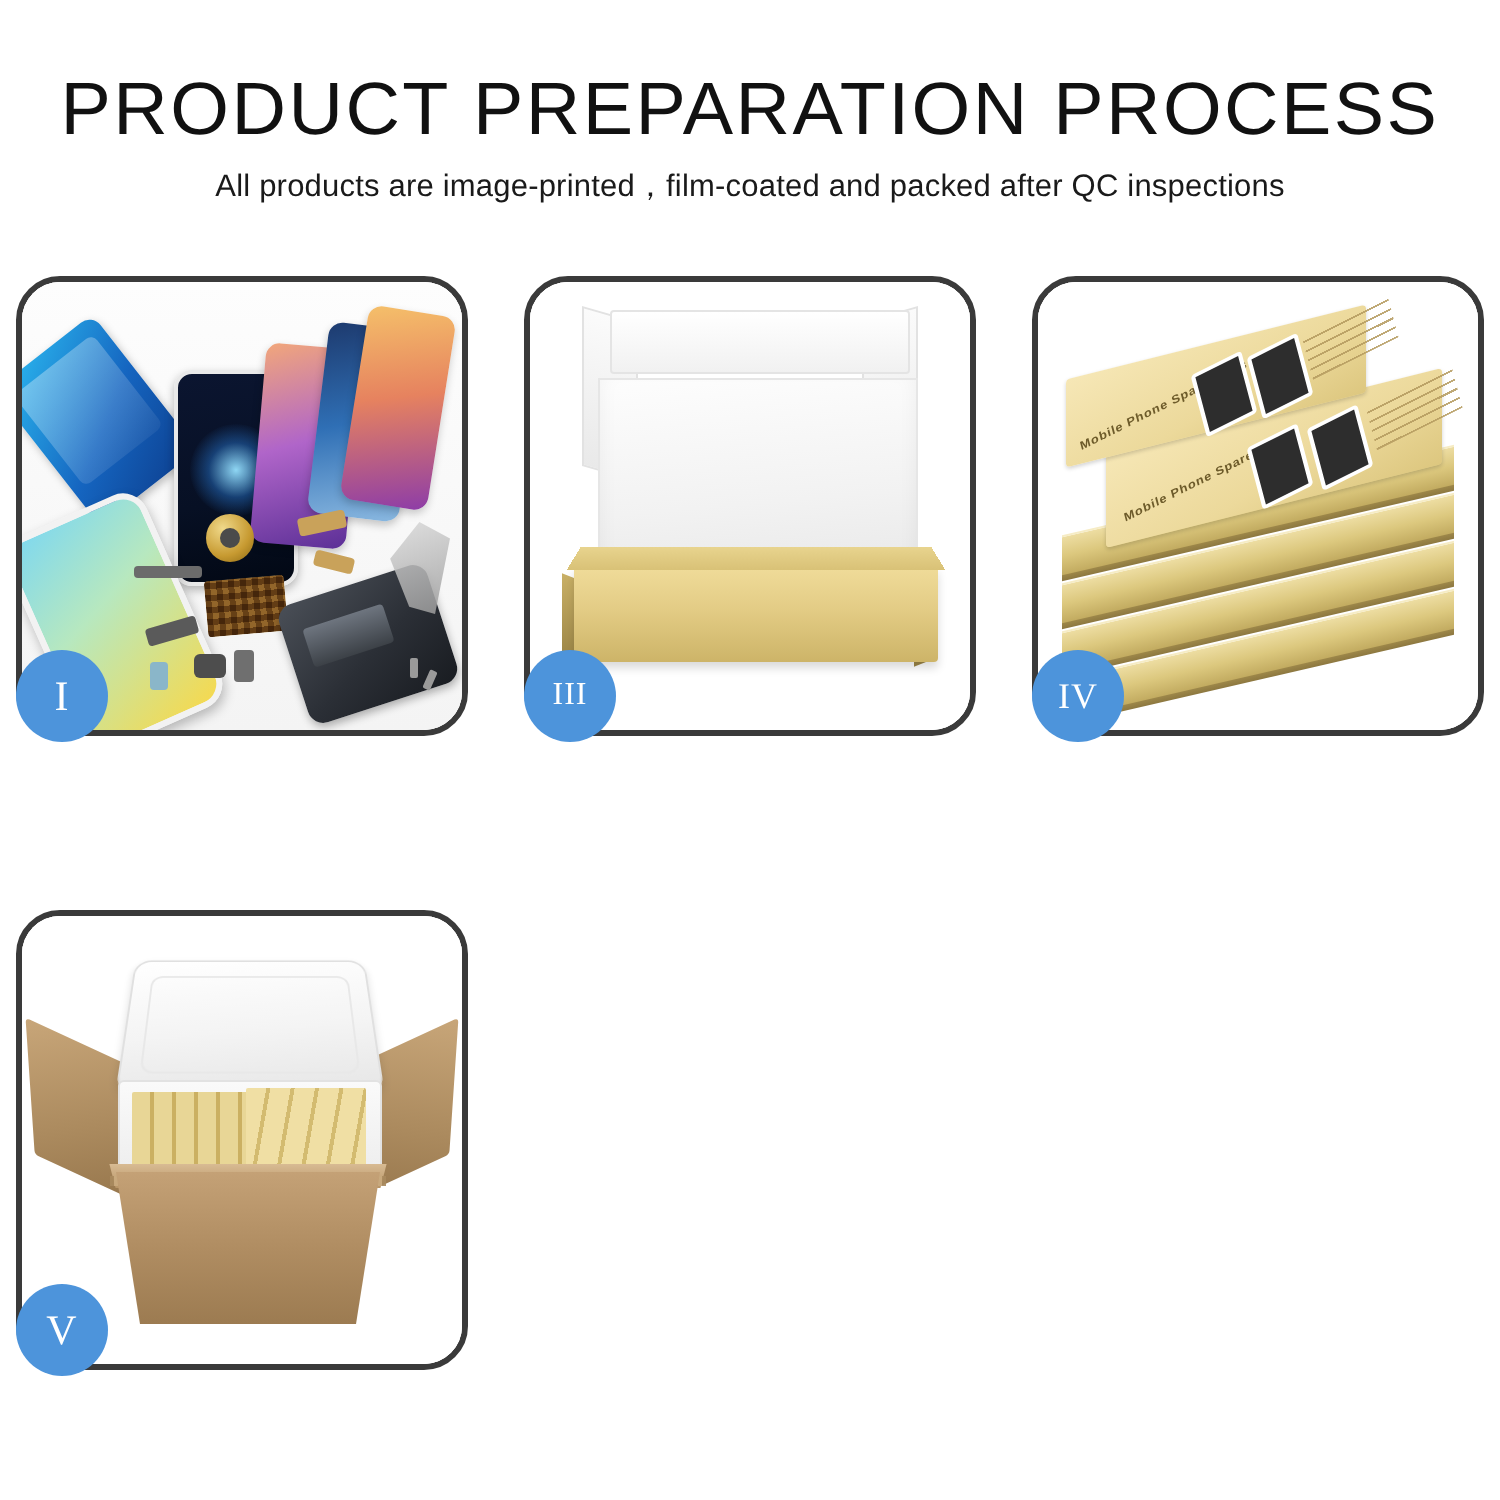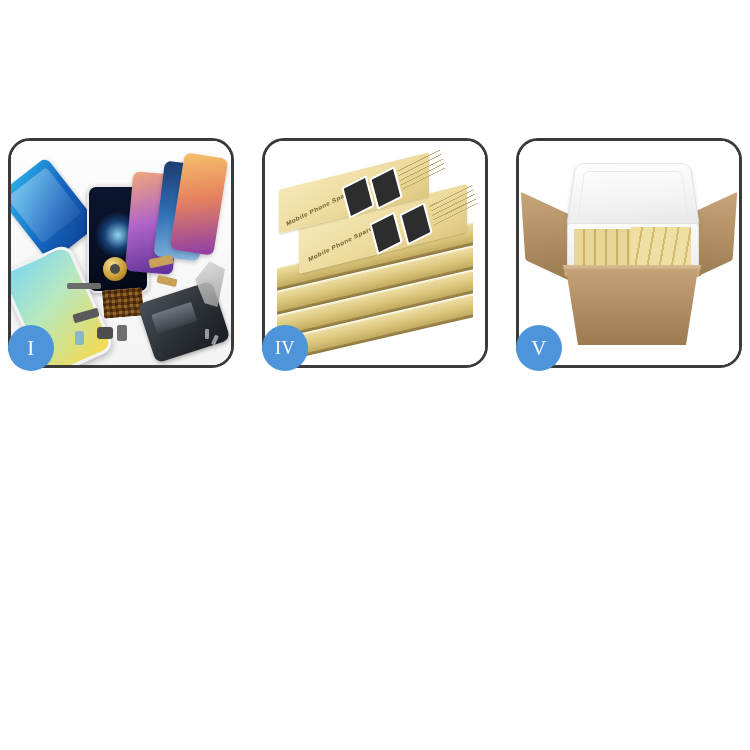--- a/index.html
+++ b/index.html
@@ -387,20 +387,24 @@
     background:linear-gradient(150deg,rgba(255,255,255,.85),rgba(235,240,244,.35));
     clip-path:polygon(10% 0,100% 14%,86% 100%,0 70%);
     opacity:.85;
   }
 </style>
 </head>
 <body>
 
 <div class="page">
 
+  <div class="header">
+    <div class="title">PRODUCT PREPARATION PROCESS</div>
+    <div class="subtitle">All products are image-printed，film-coated and packed after QC inspections</div>
+  </div>
 
   <div class="grid">
 
     <div class="card">
       <div class="card-inner">
         <div class="photo p1">
           <div class="ph ph-blue"></div>
           <div class="ph ph-black"></div>
           <div class="ph ph-purple"></div>
           <div class="ph ph-teal"></div>
@@ -418,20 +422,35 @@
           <div class="board"></div>
           <div class="tool"></div>
           <div class="screws" style="left:194px;top:188px;width:4px;height:10px;"></div>
           <div class="screws" style="left:202px;top:194px;width:4px;height:10px;transform:rotate(24deg);"></div>
         </div>
       </div>
       <div class="badge">I</div>
     </div>
 
 
+    <div class="card">
+      <div class="card-inner">
+        <div class="photo p3">
+          <div class="lidflapL"></div>
+          <div class="lidflapR"></div>
+          <div class="lidtop"></div>
+          <div class="foamsheet"></div>
+          <div class="boxsideL"></div>
+          <div class="boxsideR"></div>
+          <div class="bubbleinner"></div>
+          <div class="boxbase"></div>
+        </div>
+      </div>
+      <div class="badge xwide">III</div>
+    </div>
 
     <div class="card">
       <div class="card-inner">
         <div class="photo p4">
           <div class="stack">
             <div class="slab-edge" style="top:176px;"></div>
             <div class="slab" style="top:158px;"></div>
             <div class="slab-edge" style="top:152px;"></div>
             <div class="slab" style="top:134px;"></div>
             <div class="slab-edge" style="top:128px;"></div>

